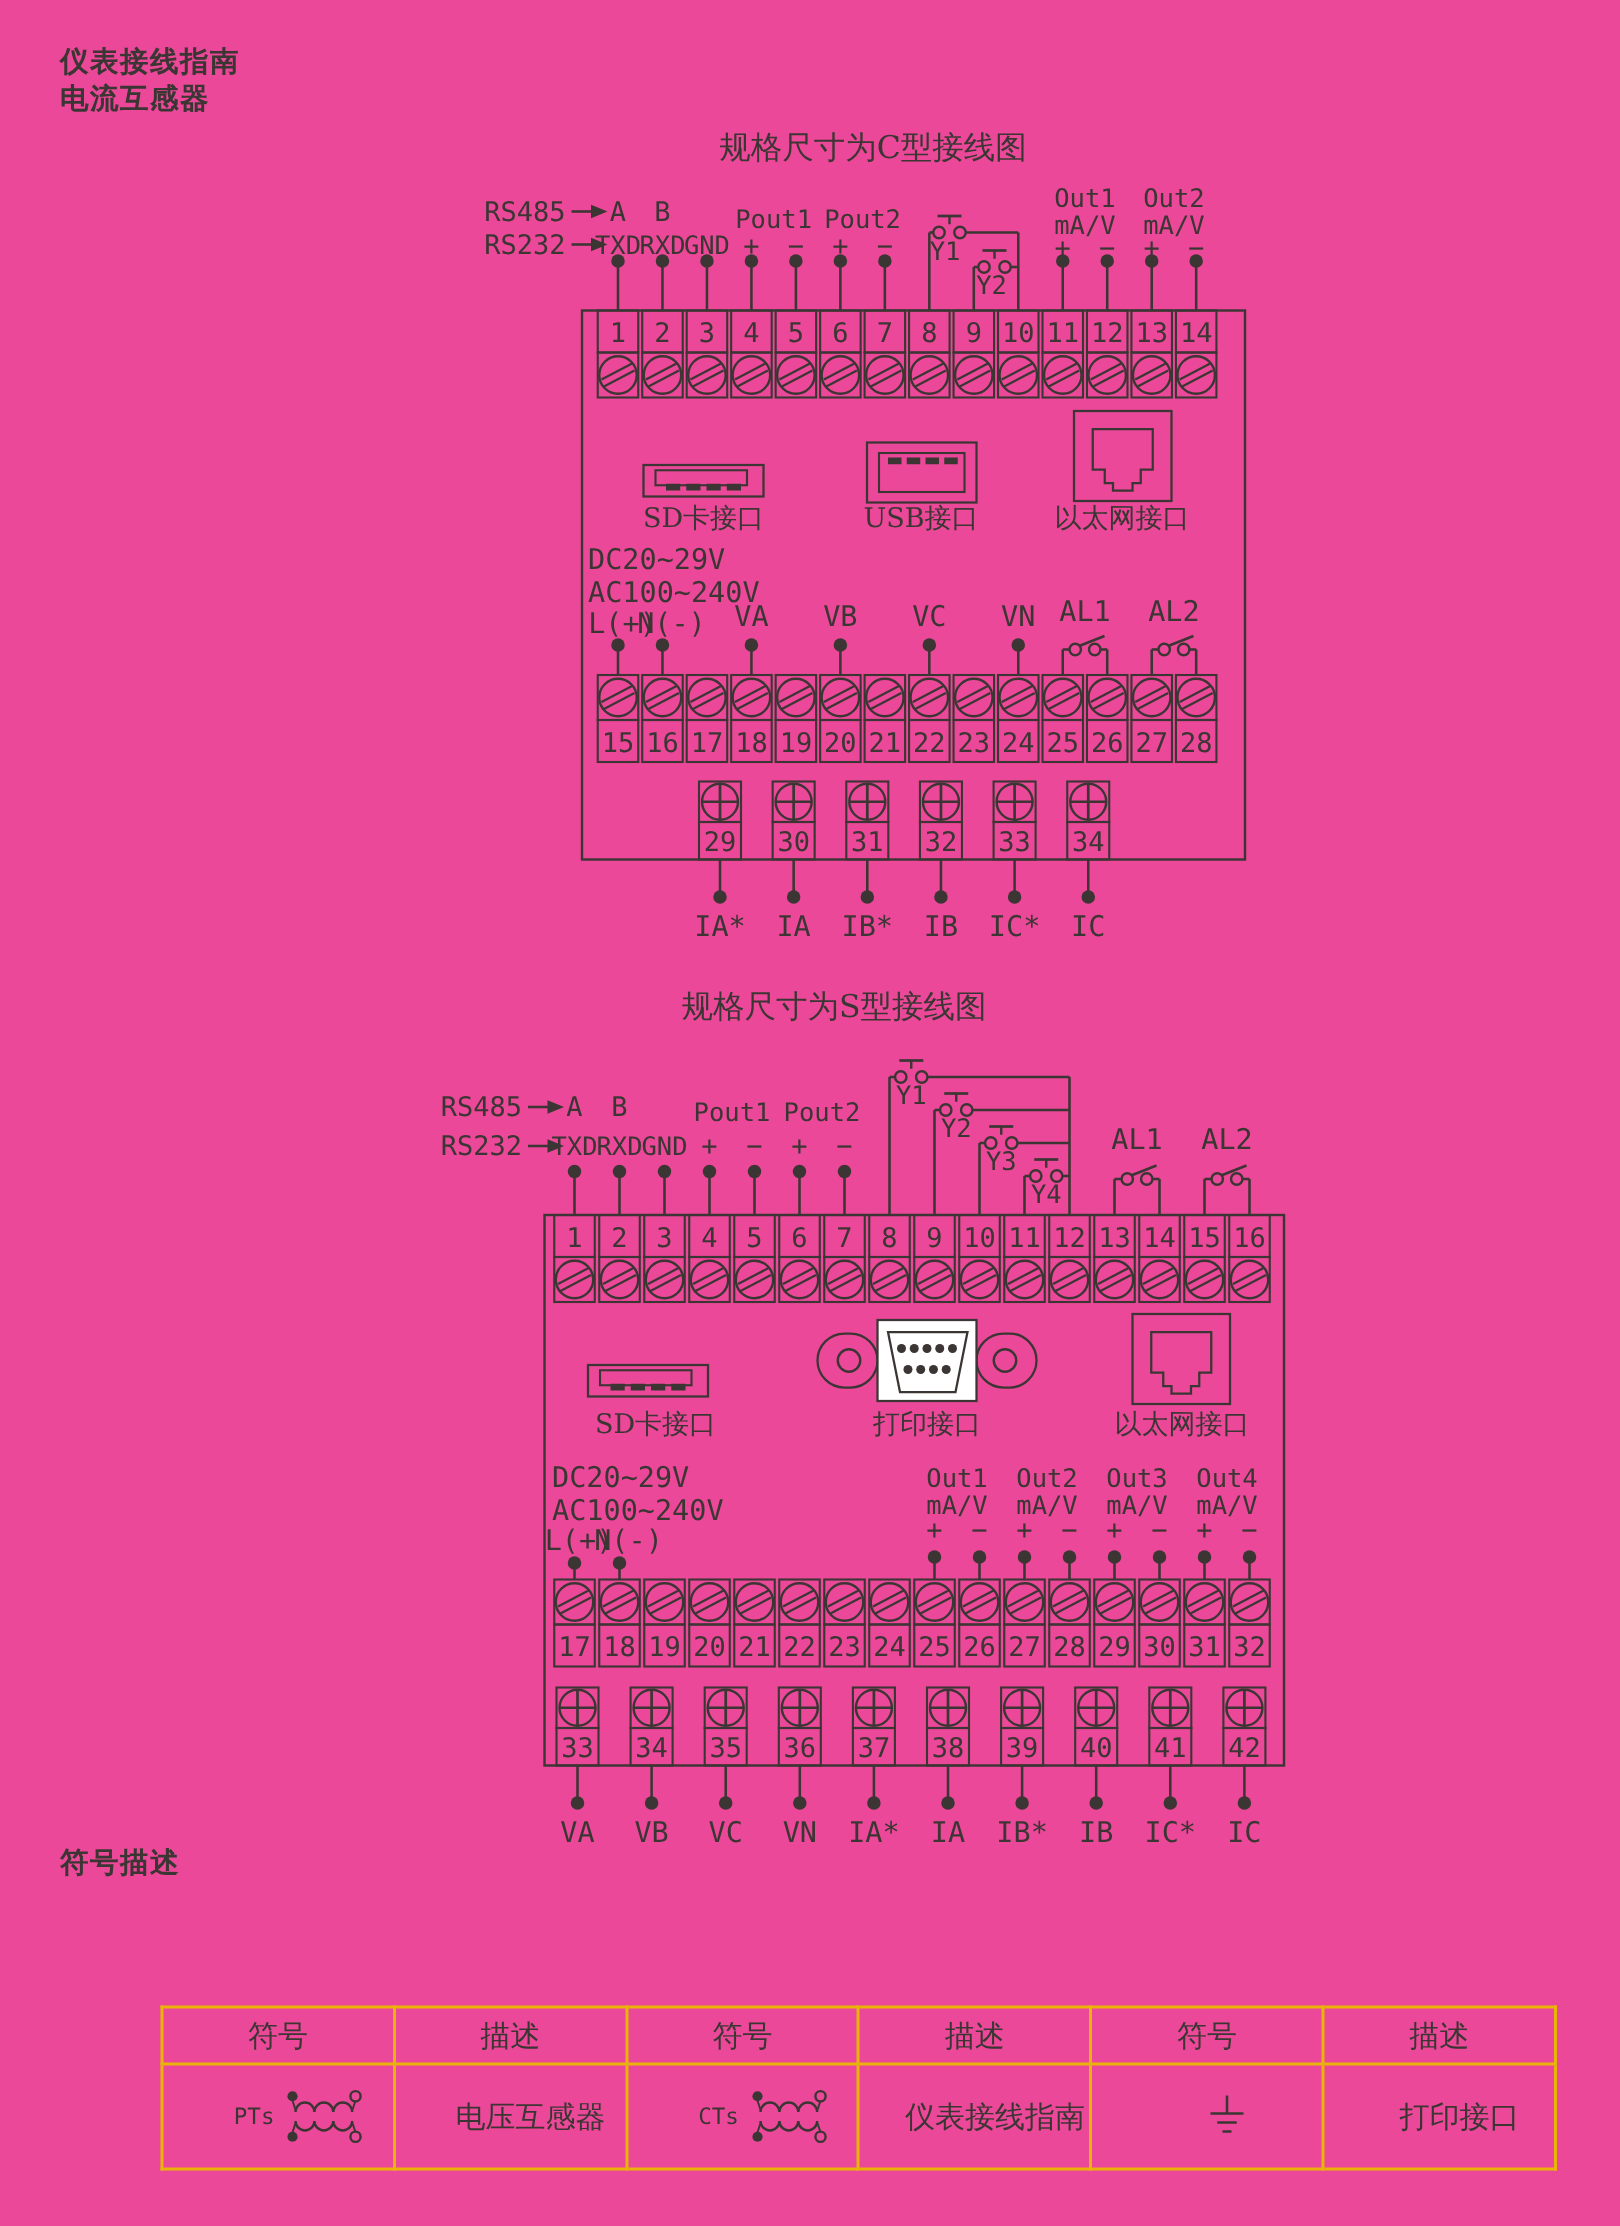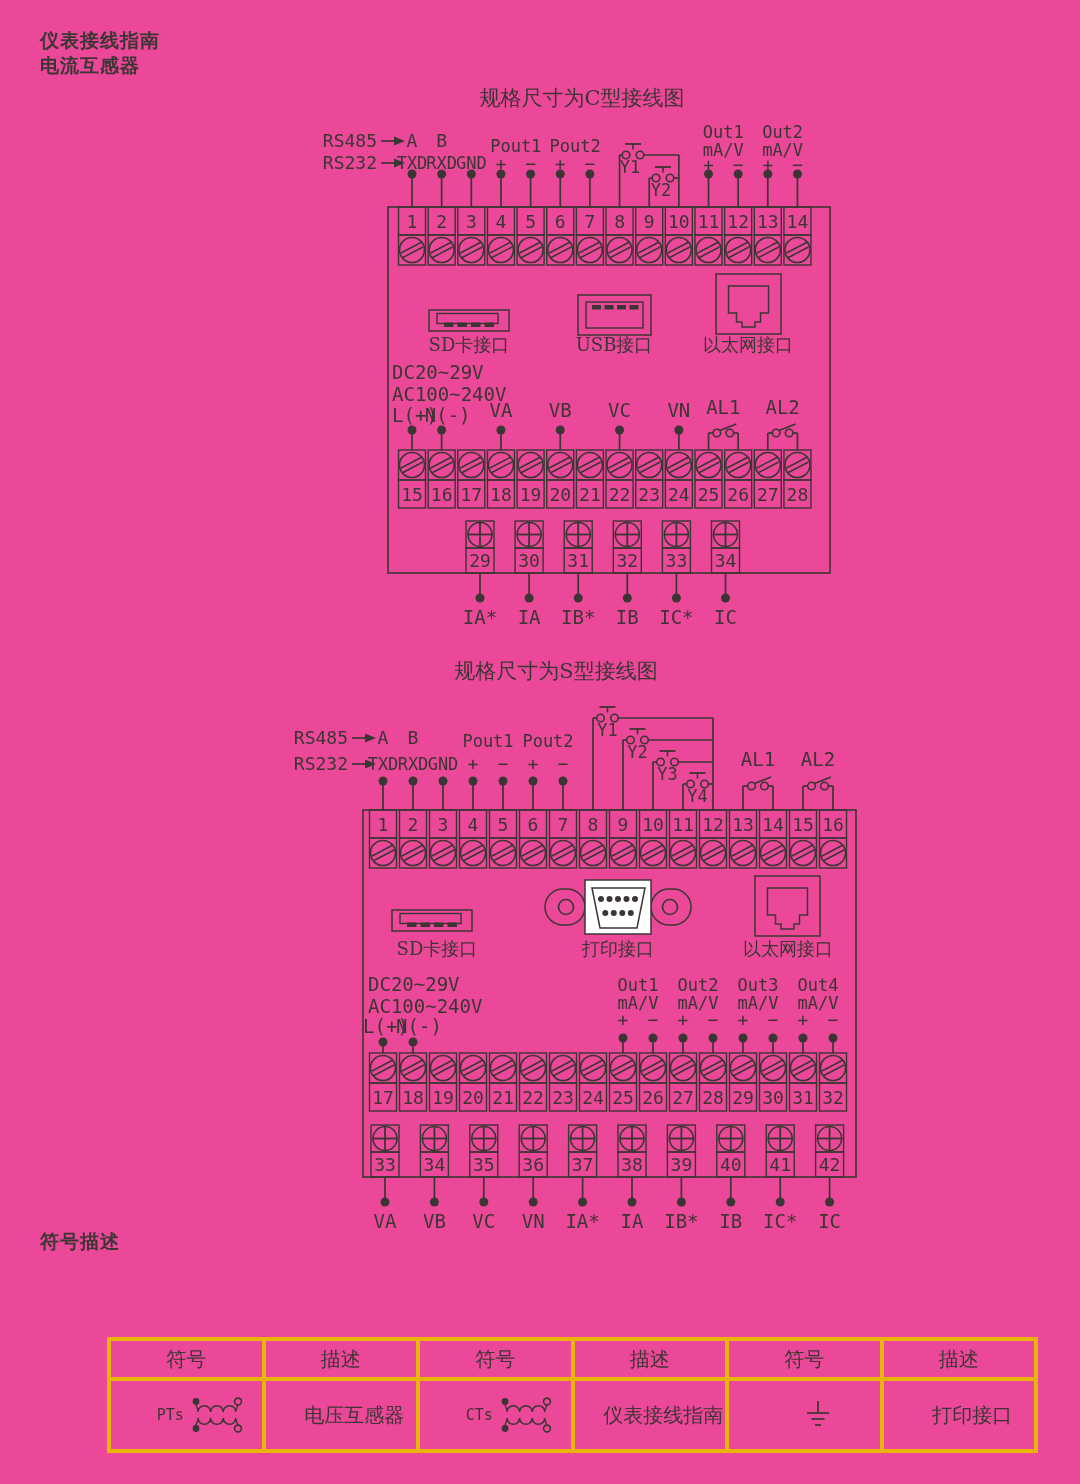--- a/index.html
+++ b/index.html
@@ -5,21 +5,21 @@
   html,body{margin:0;padding:0;background:#ffffff;}
   .page{position:relative;width:1080px;height:1484px;background:#ec4899;overflow:hidden;
         font-family:"DejaVu Serif","Liberation Serif",serif;color:#3b3633;}
   .h1,.h2{position:absolute;left:40px;font-size:19px;font-weight:bold;letter-spacing:1px;}
   .h1{top:28px;}
   .h2{top:53px;}
   .sym-head{position:absolute;left:40px;top:1229px;font-size:19px;font-weight:bold;letter-spacing:1px;}
   #diagrams{position:absolute;left:0;top:0;}
   table.symtable{position:absolute;left:107px;top:1337px;width:931px;height:108px;
         border-collapse:collapse;table-layout:fixed;}
-  table.symtable th,table.symtable td{border:4px solid #eab308;text-align:center;vertical-align:middle;
+  table.symtable th,table.symtable td{border:2px solid #eab308;text-align:center;vertical-align:middle;
         font-weight:normal;color:#3b3633;padding:0;}
   table.symtable th{height:36px;font-size:20px;}
   table.symtable td{height:68px;font-size:20px;padding-left:27px;}
   .symcell{display:flex;align-items:center;justify-content:center;gap:7px;}
   .symlabel{font-family:"DejaVu Sans Mono","Liberation Mono",monospace;font-size:15px;}
   .symsvg svg{display:block;}
 </style>
 </head>
 <body>
 

